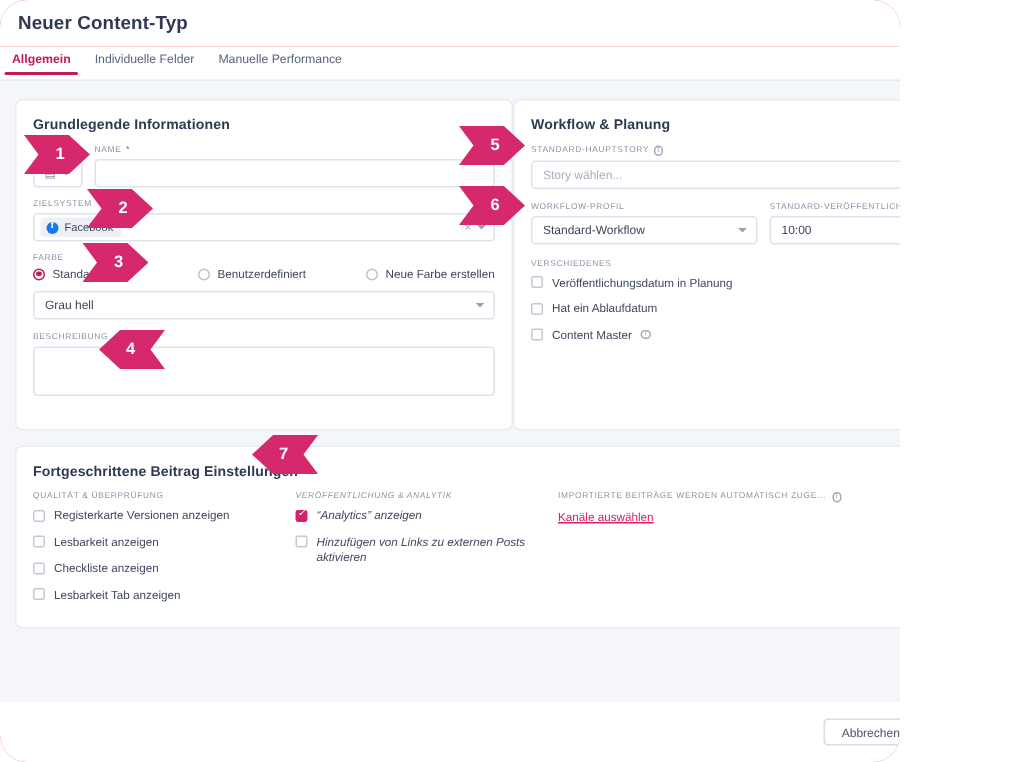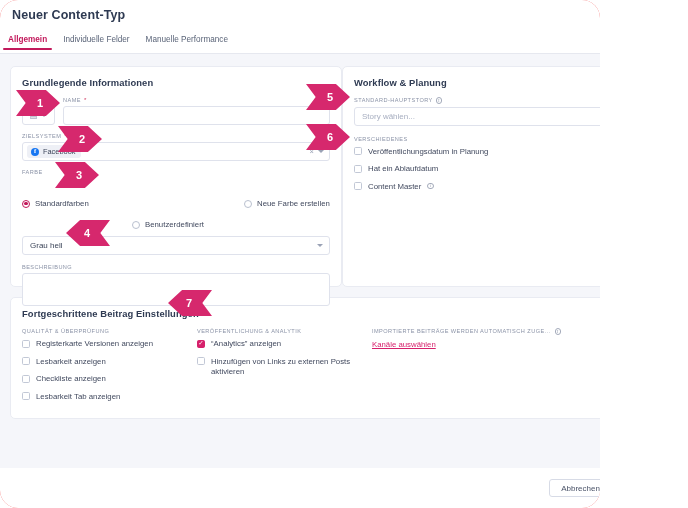--- a/index.html
+++ b/index.html
@@ -176,21 +176,21 @@
   .cb-label { font-size: 7.8px; color: #41495e; line-height: 1.35; }
   .info-i {
     display: inline-flex; align-items: center; justify-content: center;
     width: 6.5px; height: 6.5px; border-radius: 50%;
     border: .8px solid #a3aaba; color: #a3aaba;
     font-size: 5px; font-family: "Liberation Serif", serif; line-height: 1;
   }
 
   .adv-cols { display: flex; }
   .adv-col-1 { width: 175px; }
-  .adv-col-2 { width: 175px; }
+  .adv-col-2 { width: 175px; font-style: italic; }
   .adv-col-3 { width: 250px; }
   .link {
     font-size: 7.8px; color: #d6206b; text-decoration: underline; cursor: pointer;
   }
 
   
   .two-col { display: flex; gap: 8px; }
   .col-a { width: 155px; }
   .col-b { width: 155px; }
 
@@ -292,21 +292,21 @@
           </div>
         </div>
 
         <div style="margin-top:8px;">
           <div class="flabel">FARBE</div>
           <div class="radio-row">
             <div class="radio-item" style="width:110px;">
               <span class="radio on"></span>
               <span>Standardfarben</span>
             </div>
-            <div class="radio-item" style="width:112px;margin-top:42px;">
+            <div class="radio-item" style="width:112px;">
               <span class="radio"></span>
               <span>Benutzerdefiniert</span>
             </div>
             <div class="radio-item">
               <span class="radio"></span>
               <span>Neue Farbe erstellen</span>
             </div>
           </div>
           <div class="select">
             <span class="selval">Grau hell</span>
@@ -325,20 +325,33 @@
 
         <div class="flabel">
           <span>STANDARD-HAUPTSTORY</span>
           <span class="info-i">i</span>
         </div>
         <div class="select ph">
           <span class="selval">Story wählen...</span>
           <span class="caret"></span>
         </div>
 
+        <div class="two-col" style="margin-top:9px;">
+          <div class="col-a">
+            <div class="flabel">WORKFLOW-PROFIL</div>
+            <div class="select">
+              <span class="selval">Standard-Workflow</span>
+              <span class="caret"></span>
+            </div>
+          </div>
+          <div class="col-b">
+            <div class="flabel">STANDARD-VERÖFFENTLICHUNGSZEIT</div>
+            <div class="input">10:00</div>
+          </div>
+        </div>
 
         <div class="sublabel">VERSCHIEDENES</div>
 
         <div class="check-row">
           <span class="cb"></span>
           <span class="cb-label">Veröffentlichungsdatum in Planung</span>
         </div>
         <div class="check-row">
           <span class="cb"></span>
           <span class="cb-label">Hat ein Ablaufdatum</span>

